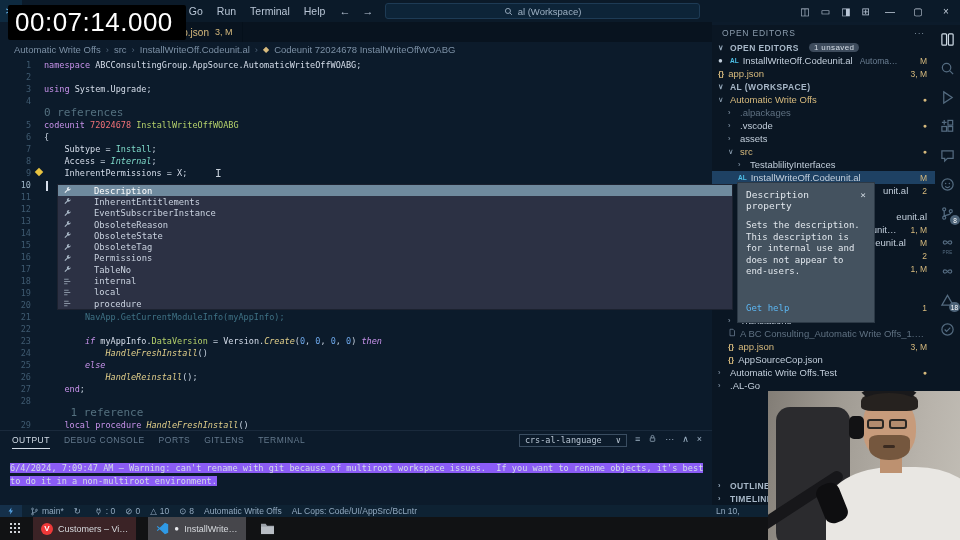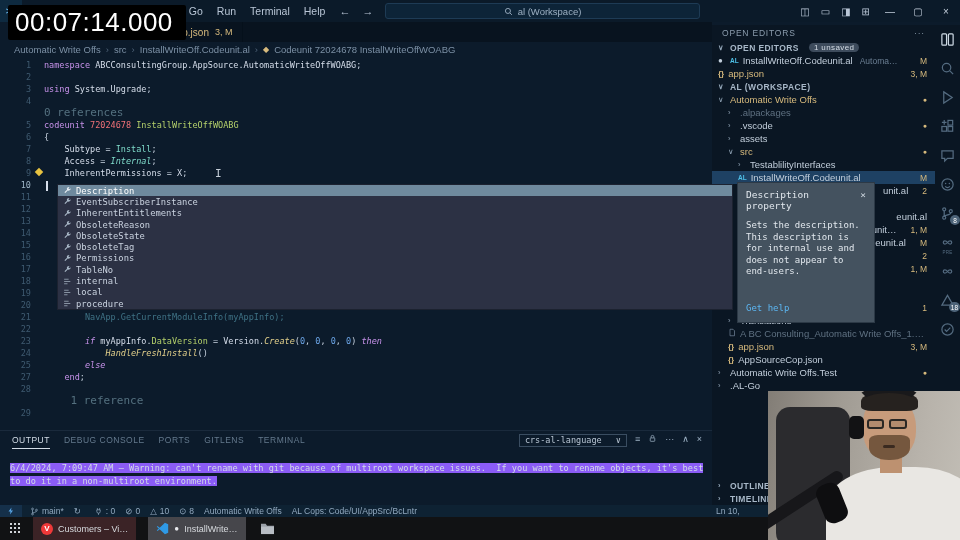--- a/index.html
+++ b/index.html
@@ -45,21 +45,21 @@
   .val{color:#7fdbca}.vali{color:#7fdbca;font-style:italic}
   .fn{color:#e0ce8a;font-style:italic}.fnit{color:#e0ce8a;font-style:italic}
   .dim2{color:#3f7285}
   .refline{color:#54707f;font-size:11px}
   .bulb{position:absolute;right:2px;top:2px;width:6px;height:6px;background:#e8c341;transform:rotate(45deg)}
   #caret{display:inline-block;width:1.5px;height:10px;background:#d6deeb;vertical-align:middle;margin-left:2px}
   #mousecur{position:absolute;left:215px;top:167px;z-index:4;color:#c6cfd9;font-size:11px;font-family:"DejaVu Sans Mono",monospace}
 
   
   #suggest{position:absolute;left:57px;top:184px;width:676px;background:#2c3144;border:1px solid #1c2230;z-index:5}
-  .srow{display:flex;align-items:center;height:11.3px;font-size:8.8px;color:#c9d2df;gap:3px;padding-left:4px;font-family:"DejaVu Sans Mono",monospace}
+  .srow{display:flex;align-items:center;height:11.3px;font-size:8.8px;color:#c9d2df;gap:21px;padding-left:4px;font-family:"DejaVu Sans Mono",monospace}
   .srow.sel{background:#6f8a9e;color:#fff}
   .sico{width:11px;height:10px;display:flex;align-items:center;justify-content:center;color:#a8b7c6;flex:none}
   .srow.sel .sico{color:#e8eef3}
   .sico svg{width:9px;height:9px}
 
   
   #docs{position:absolute;left:737px;top:182px;width:138px;background:#44525f;border:1px solid #2c3946;z-index:7;padding:6px 8px 9px 8px;color:#e2e8ee}
   #docs .dtitle{display:flex;justify-content:center;font-size:9.5px;font-family:"DejaVu Sans Mono",monospace}
   #docs .dclose{color:#cfd8e0;cursor:default}
   #docs .dbody{margin-top:9px;font-size:9px;line-height:11.5px;font-family:"DejaVu Sans Mono",monospace}
@@ -317,61 +317,66 @@
      </div>
     <div class="cl ">
        <span class="gut">24</span>
        <span class="ctext"><span class="fnit">            HandleFreshInstall</span><span class="pl">()</span></span>
      </div>
     <div class="cl ">
        <span class="gut">25</span>
        <span class="ctext"><span class="kwit">        else</span></span>
      </div>
     <div class="cl ">
+       <span class="gut">26</span>
+       <span class="ctext"><span class="fnit">            HandleReinstall</span><span class="pl">();</span></span>
+     </div>
+    <div class="cl ">
        <span class="gut">27</span>
        <span class="ctext"><span class="kw">    end</span><span class="pl">;</span></span>
      </div>
     <div class="cl ">
        <span class="gut">28</span>
        <span class="ctext"></span>
      </div>
     <div class="cl">
          <span class="gut"></span>
          <span class="ctext refline">    1 reference</span>
        </div>
     <div class="cl ">
        <span class="gut">29</span>
+       <span class="ctext"><span class="kw">    local</span><span class="pl"> </span><span class="kw">procedure</span><span class="pl"> </span><span class="fnit">HandleFreshInstall</span><span class="pl">()</span></span>
      </div>
   </div>
 <div id="mousecur">I</div>
 
 <div id="suggest">
     <div class="srow sel">
        <span class="sico">
         <svg viewBox="0 0 16 16">
           <path d="M13.5 4.7a3.7 3.7 0 0 1-5 3.4L4 12.6 2.6 11.2l4.5-4.5a3.7 3.7 0 0 1 4.6-4.9L9.6 3.9l1.8 1.8 2.1-1.9z" fill="currentColor"></path>
         </svg>
       </span>
        <span>Description</span>
      </div>
     <div class="srow ">
        <span class="sico">
         <svg viewBox="0 0 16 16">
           <path d="M13.5 4.7a3.7 3.7 0 0 1-5 3.4L4 12.6 2.6 11.2l4.5-4.5a3.7 3.7 0 0 1 4.6-4.9L9.6 3.9l1.8 1.8 2.1-1.9z" fill="currentColor"></path>
         </svg>
       </span>
+       <span>InherentEntitlements</span>
+     </div>
+    <div class="srow ">
+       <span class="sico">
+        <svg viewBox="0 0 16 16">
+          <path d="M13.5 4.7a3.7 3.7 0 0 1-5 3.4L4 12.6 2.6 11.2l4.5-4.5a3.7 3.7 0 0 1 4.6-4.9L9.6 3.9l1.8 1.8 2.1-1.9z" fill="currentColor"></path>
+        </svg>
+      </span>
        <span>EventSubscriberInstance</span>
-     </div>
-    <div class="srow ">
-       <span class="sico">
-        <svg viewBox="0 0 16 16">
-          <path d="M13.5 4.7a3.7 3.7 0 0 1-5 3.4L4 12.6 2.6 11.2l4.5-4.5a3.7 3.7 0 0 1 4.6-4.9L9.6 3.9l1.8 1.8 2.1-1.9z" fill="currentColor"></path>
-        </svg>
-      </span>
-       <span>InherentEntitlements</span>
      </div>
     <div class="srow ">
        <span class="sico">
         <svg viewBox="0 0 16 16">
           <path d="M13.5 4.7a3.7 3.7 0 0 1-5 3.4L4 12.6 2.6 11.2l4.5-4.5a3.7 3.7 0 0 1 4.6-4.9L9.6 3.9l1.8 1.8 2.1-1.9z" fill="currentColor"></path>
         </svg>
       </span>
        <span>ObsoleteReason</span>
      </div>
     <div class="srow ">

